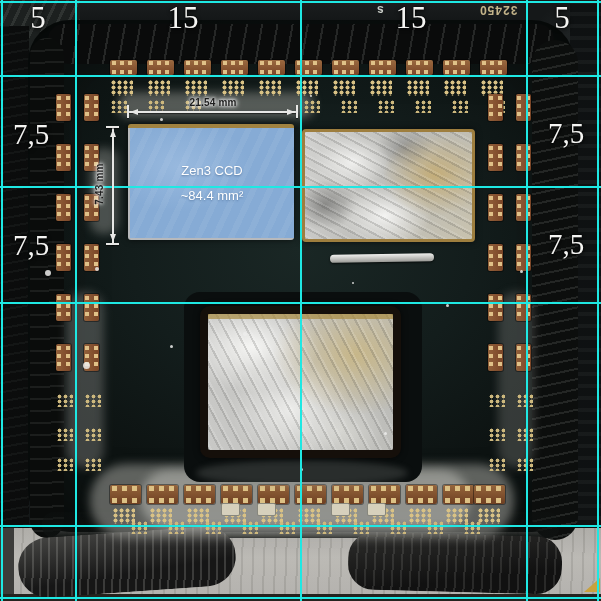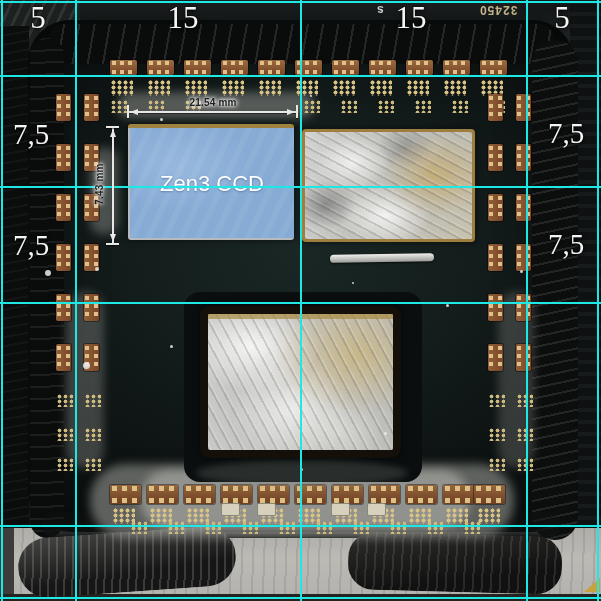--- a/index.html
+++ b/index.html
@@ -80,21 +80,21 @@
       linear-gradient(100deg,#c9c9c7,#bdbdb9);}
   .die-iod::before{content:"";position:absolute;inset:0;
     background:repeating-linear-gradient(62deg,rgba(80,80,78,.2) 0 2px,rgba(255,255,255,.14) 2px 4px,rgba(0,0,0,0) 4px 10px);}
   .die-iod::after{content:"";position:absolute;left:0;right:0;top:0;height:5px;background:rgba(170,140,65,.7);}
   .solder-sliver{left:330px;top:254px;width:104px;height:8px;border-radius:4px;transform:rotate(-1deg);
     background:linear-gradient(180deg,#f0f0ee,#9a9a96);box-shadow:0 1px 2px rgba(0,0,0,.7);}
 
   
   .blue-overlay{left:130px;top:128px;width:164px;height:110px;
     display:flex;flex-direction:column;align-items:center;justify-content:center;
-    color:#ffffff;font-size:22px;line-height:25px;text-align:center;
+    color:#ffffff;font-size:13px;line-height:25px;text-align:center;
     text-shadow:0 1px 2px rgba(40,70,110,.45);
     background:
       repeating-linear-gradient(115deg,rgba(255,255,255,.06) 0 6px,rgba(0,0,0,0) 6px 15px),
       radial-gradient(95px 60px at 30% 35%,rgba(185,210,238,.35) 0%,rgba(185,210,238,0) 75%),
       rgba(132,169,213,.88);}
 
   
   .dim-line{background:#e8e8e6;box-shadow:0 1px 1px rgba(0,0,0,.55);}
   .dim-label{font-weight:bold;font-size:10px;color:#1e1e1e;letter-spacing:.2px;white-space:nowrap;
     text-shadow:0 0 3px #ffffff,0 0 5px #ffffff,0 0 6px rgba(255,255,255,.8);}
@@ -298,20 +298,21 @@
       <div class="abs speck" style="left: 95px; top: 267px; width: 4px; height: 4px;"></div>
       <div class="abs speck" style="left: 83px; top: 362px; width: 7px; height: 7px;"></div>
       <div class="abs speck" style="left: 520px; top: 270px; width: 3px; height: 3px;"></div>
       <div class="abs speck" style="left: 160px; top: 118px; width: 3px; height: 3px;"></div>
       <div class="abs speck" style="left: 45px; top: 270px; width: 6px; height: 6px;"></div>
       <div class="abs speck" style="left: 310px; top: 95px; width: 2px; height: 2px;"></div>
     </div>
 
   <div class="abs blue-overlay" style="z-index: 12; background-color: rgb(134, 171, 213);">
     <span>Zen3 CCD</span>
+    <span>~84.4 mm²</span>
   </div>
 
   <div>
     <div class="abs dim-label" style="left:128px;top:97px;width:170px;text-align:center;z-index:60;">21.54 mm</div>
     <div class="abs dim-line" style="left:128px;top:111px;width:170px;height:2px;z-index:60;"></div>
     <div class="abs dim-line" style="left:127px;top:105px;width:2px;height:13px;z-index:60;"></div>
     <div class="abs dim-line" style="left:296px;top:105px;width:2px;height:13px;z-index:60;"></div>
     <div class="abs arrow" style="left:130px;top:109px;border-top:3px solid transparent;border-bottom:3px solid transparent;border-right:8px solid #e8e8e6;z-index:60;"></div>
     <div class="abs arrow" style="left:287px;top:109px;border-top:3px solid transparent;border-bottom:3px solid transparent;border-left:8px solid #e8e8e6;z-index:60;"></div>
   </div>

